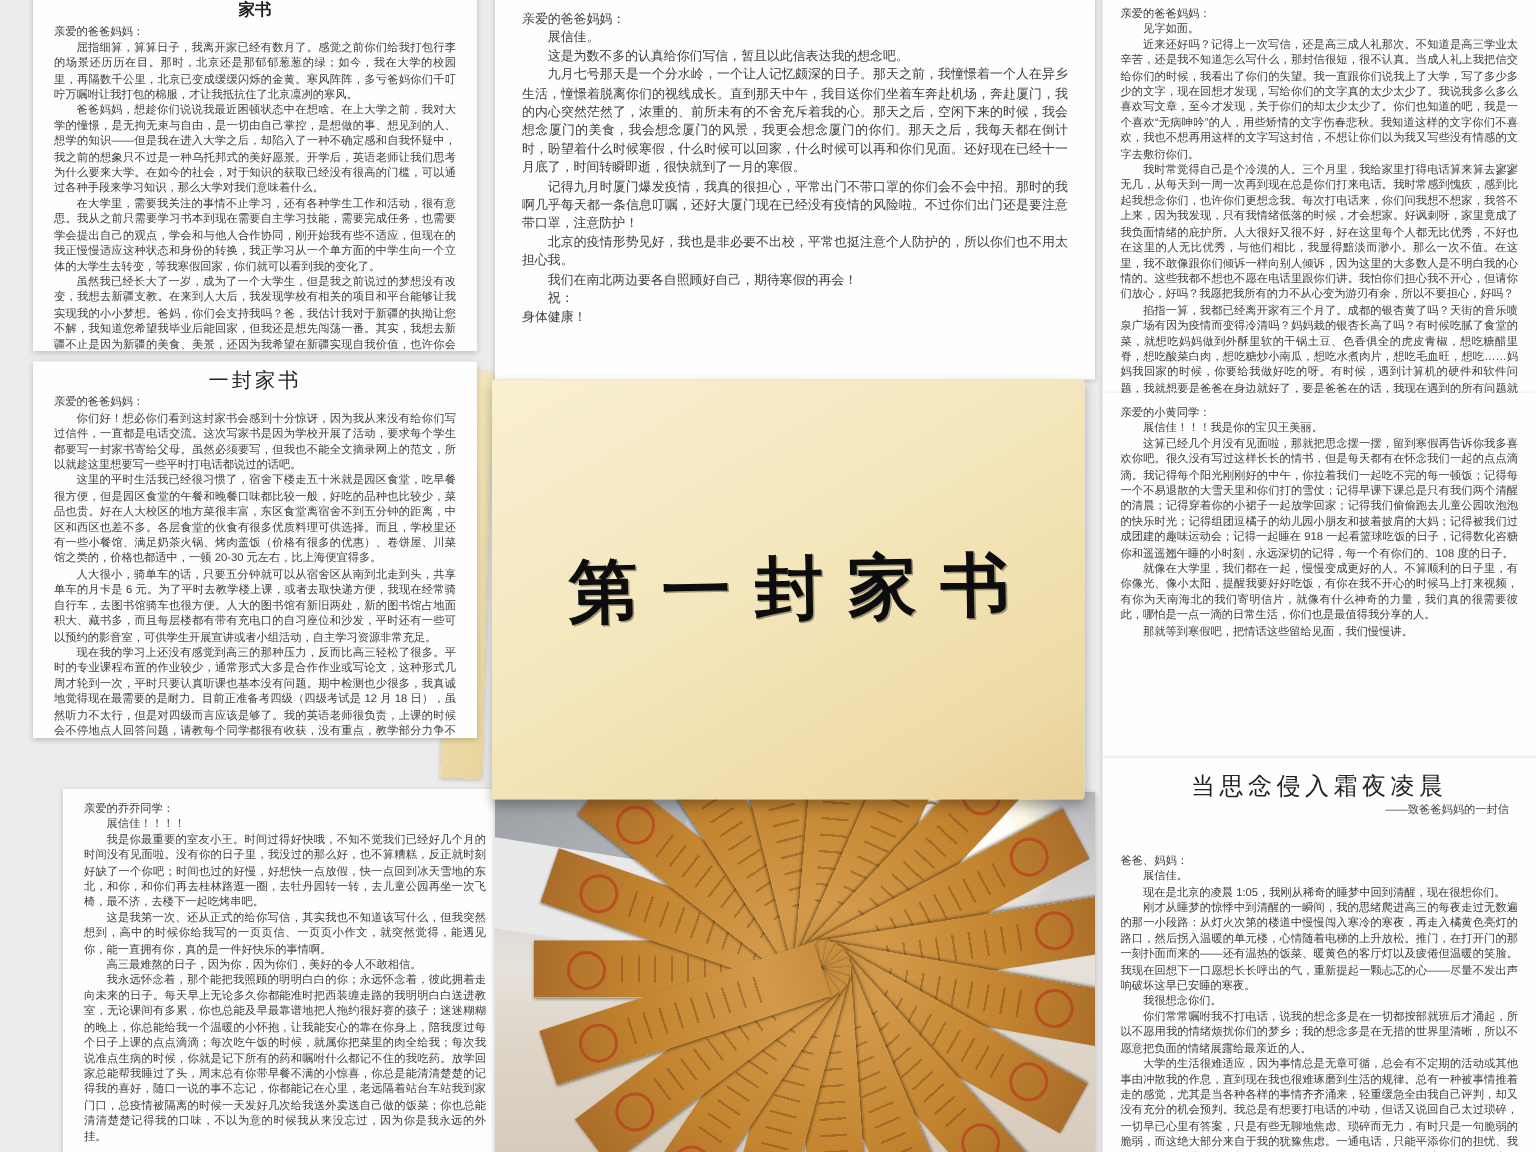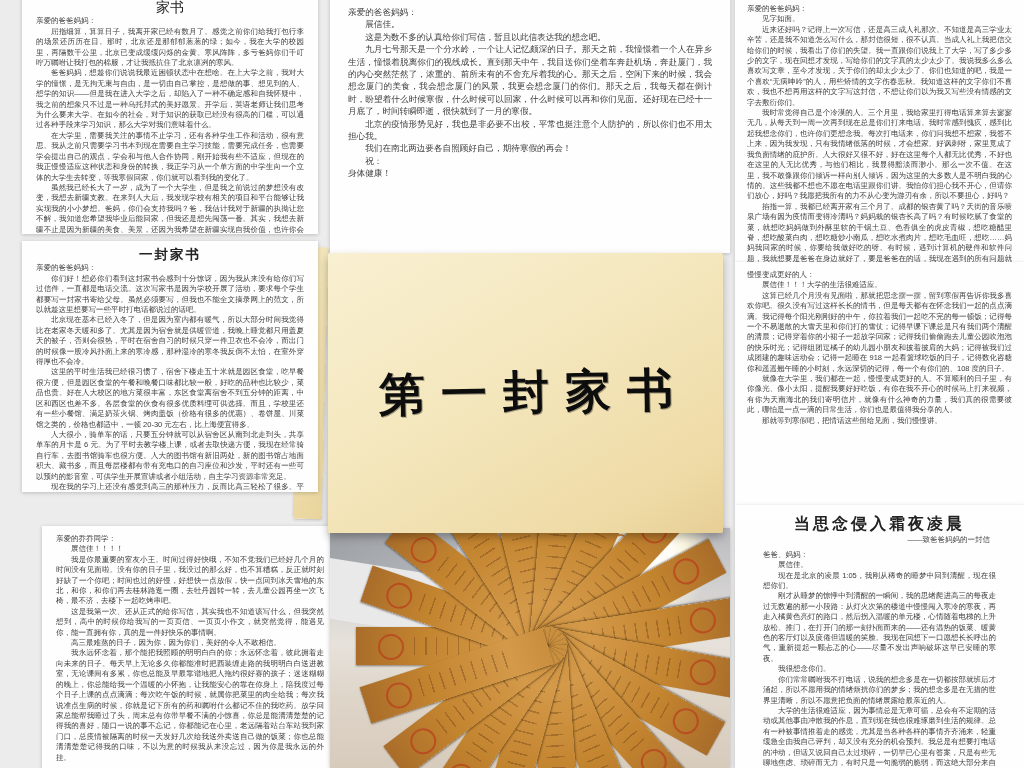--- a/index.html
+++ b/index.html
@@ -8,26 +8,26 @@
     background:#ececec;
     font-family:"Liberation Sans",sans-serif;
   }
   .tile{
     position:absolute;background:#fefefe;box-sizing:border-box;
     box-shadow:0 1px 4px rgba(0,0,0,.20);overflow:hidden;z-index:2;
     color:#3c3c3c;
   }
   .tile.small{font-size:7.5px;line-height:10.4px;padding:8px 14px;}
   .tile.mid{font-size:8.6px;line-height:12.4px;padding:10px 18px;}
-  .doc-title{ text-align:center;font-weight:bold;color:#222;
+  .doc-title{ text-align:center;font-weight:normal;color:#222;
     font-family:"DejaVu Serif",serif;margin:0 0 4px 0;}
-  .doc-title.tiny{font-size:14px;font-weight:normal;}
+  .doc-title.tiny{font-size:11px;font-weight:bold;}
   .doc-title.medium{font-size:13.5px;letter-spacing:2px;}
   .doc-title.large{font-size:16px;letter-spacing:3px;margin-top:6px;}
-  .doc-subtitle{text-align:right;font-size:7.5px;color:#444;margin:6px 6px 4px 0;}
+  .doc-subtitle{text-align:right;font-size:7.5px;color:#444;margin:6px 6px 23px 0;}
   .greeting{margin:0;text-indent:0;}
   .para{margin:0;text-indent:2em;text-align:justify;}
   .closing{margin:0;text-indent:0;}
 
   
   #banner{
     position:absolute;left:328px;top:253px;width:395px;height:280px;z-index:4;
     background:linear-gradient(150deg,#f9f0d2 0%,#f4e7bd 45%,#eedaa5 85%,#e7cf96 100%);
     box-shadow:0 4px 8px rgba(0,0,0,.28);border-radius:2px;
     display:flex;align-items:center;justify-content:center;
@@ -93,21 +93,20 @@
     </div>
 </div>
 
 <div class="env-peek" id="env-peek-1"></div>
 
 <div class="tile small" id="tile-l2" style="left:22px;top:241px;width:296px;height:251px;">
   <p class="doc-title medium">一封家书</p>
   <p class="greeting">亲爱的爸爸妈妈：</p>
   <div>
       <p class="para">你们好！想必你们看到这封家书会感到十分惊讶，因为我从来没有给你们写过信件，一直都是电话交流。这次写家书是因为学校开展了活动，要求每个学生都要写一封家书寄给父母。虽然必须要写，但我也不能全文摘录网上的范文，所以就趁这里想要写一些平时打电话都说过的话吧。</p>
-      <p class="para">北京现在基本已经入冬了，但是因为室内都有暖气，所以大部分时间我觉得比在老家冬天暖和多了。尤其是因为宿舍就是供暖管道，我晚上睡觉都只用盖夏天的被子，否则会很热，平时在宿舍自习的时候只穿一件卫衣也不会冷，而出门的时候像一股冷风扑面上来的寒冷感，那种湿冷的寒冬我反倒不太怕，在室外穿得厚也不会冷。</p>
       <p class="para">这里的平时生活我已经很习惯了，宿舍下楼走五十米就是园区食堂，吃早餐很方便，但是园区食堂的午餐和晚餐口味都比较一般，好吃的品种也比较少，菜品也贵。好在人大校区的地方菜很丰富，东区食堂离宿舍不到五分钟的距离，中区和西区也差不多。各层食堂的伙食有很多优质料理可供选择。而且，学校里还有一些小餐馆、满足奶茶火锅、烤肉盖饭（价格有很多的优惠）、卷饼屋、川菜馆之类的，价格也都适中，一顿 20-30 元左右，比上海便宜得多。</p>
       <p class="para">人大很小，骑单车的话，只要五分钟就可以从宿舍区从南到北走到头，共享单车的月卡是 6 元。为了平时去教学楼上课，或者去取快递方便，我现在经常骑自行车，去图书馆骑车也很方便。人大的图书馆有新旧两处，新的图书馆占地面积大、藏书多，而且每层楼都有带有充电口的自习座位和沙发，平时还有一些可以预约的影音室，可供学生开展宣讲或者小组活动，自主学习资源非常充足。</p>
       <p class="para">现在我的学习上还没有感觉到高三的那种压力，反而比高三轻松了很多。平时的专业课程布置的作业较少，通常形式大多是合作作业或写论文，这种形式几周才轮到一次，平时只要认真听课也基本没有问题。期中检测也少很多，我真诚地觉得现在最需要的是耐力。目前正准备考四级（四级考试是 12 月 18 日），虽然听力不太行，但是对四级而言应该是够了。我的英语老师很负责，上课的时候会不停地点人回答问题，请教每个同学都很有收获，没有重点，教学部分力争不落后。我是题型积累型，需要对每一种题型和考点都比较熟悉，我目前也在努力。</p>
     </div>
 </div>
 
 <div class="env-peek" id="env-peek-2"></div>
 
 <div class="tile small" id="tile-l3" style="left:22px;top:526px;width:296px;height:271px;margin-left:20px;">
   <p class="greeting">亲爱的乔乔同学：</p>
@@ -119,20 +118,21 @@
       <p class="para">我永远怀念着，那个能把我照顾的明明白白的你；永远怀念着，彼此拥着走向未来的日子。每天早上无论多久你都能准时把西装缠走路的我明明白白送进教室，无论课间有多累，你也总能及早最靠谱地把人拖约很好赛的孩子；迷迷糊糊的晚上，你总能给我一个温暖的小怀抱，让我能安心的靠在你身上，陪我度过每个日子上课的点点滴滴；每次吃午饭的时候，就属你把菜里的肉全给我；每次我说准点生病的时候，你就是记下所有的药和嘱咐什么都记不住的我吃药。放学回家总能帮我睡过了头，周末总有你带早餐不满的小惊喜，你总是能清清楚楚的记得我的喜好，随口一说的事不忘记，你都能记在心里，老远隔着站台车站我到家门口，总疫情被隔离的时候一天发好几次给我送外卖送自己做的饭菜；你也总能清清楚楚记得我的口味，不以为意的时候我从来没忘过，因为你是我永远的外挂。</p>
     </div>
 </div>
 
 <div class="tile mid" id="tile-m1" style="left:330px;top:-4px;width:400px;height:257px;">
   <p class="greeting">亲爱的爸爸妈妈：</p>
   <div>
       <p class="para">展信佳。</p>
       <p class="para">这是为数不多的认真给你们写信，暂且以此信表达我的想念吧。</p>
       <p class="para">九月七号那天是一个分水岭，一个让人记忆颇深的日子。那天之前，我憧憬着一个人在异乡生活，憧憬着脱离你们的视线成长。直到那天中午，我目送你们坐着车奔赴机场，奔赴厦门，我的内心突然茫然了，浓重的、前所未有的不舍充斥着我的心。那天之后，空闲下来的时候，我会想念厦门的美食，我会想念厦门的风景，我更会想念厦门的你们。那天之后，我每天都在倒计时，盼望着什么时候寒假，什么时候可以回家，什么时候可以再和你们见面。还好现在已经十一月底了，时间转瞬即逝，很快就到了一月的寒假。</p>
+      <p class="para">记得九月时厦门爆发疫情，我真的很担心，平常出门不带口罩的你们会不会中招。那时的我啊几乎每天都一条信息叮嘱，还好大厦门现在已经没有疫情的风险啦。不过你们出门还是要注意带口罩，注意防护！</p>
       <p class="para">北京的疫情形势见好，我也是非必要不出校，平常也挺注意个人防护的，所以你们也不用太担心我。</p>
       <p class="para">我们在南北两边要各自照顾好自己，期待寒假的再会！</p>
       <p class="para">祝：</p>
     </div>
   <p class="closing">身体健康！</p>
 </div>
 
 <div id="banner">
   <span class="banner-text">第一封家书</span>
 </div>
@@ -174,30 +174,30 @@
   <p class="greeting">亲爱的爸爸妈妈：</p>
   <div>
       <p class="para">见字如面。</p>
       <p class="para">近来还好吗？记得上一次写信，还是高三成人礼那次。不知道是高三学业太辛苦，还是我不知道怎么写什么，那封信很短，很不认真。当成人礼上我把信交给你们的时候，我看出了你们的失望。我一直跟你们说我上了大学，写了多少多少的文字，现在回想才发现，写给你们的文字真的太少太少了。我说我多么多么喜欢写文章，至今才发现，关于你们的却太少太少了。你们也知道的吧，我是一个喜欢“无病呻吟”的人，用些矫情的文字伤春悲秋。我知道这样的文字你们不喜欢，我也不想再用这样的文字写这封信，不想让你们以为我又写些没有情感的文字去敷衍你们。</p>
       <p class="para">我时常觉得自己是个冷漠的人。三个月里，我给家里打得电话算来算去寥寥无几，从每天到一周一次再到现在总是你们打来电话。我时常感到愧疚，感到比起我想念你们，也许你们更想念我。每次打电话来，你们问我想不想家，我答不上来，因为我发现，只有我情绪低落的时候，才会想家。好讽刺呀，家里竟成了我负面情绪的庇护所。人大很好又很不好，好在这里每个人都无比优秀，不好也在这里的人无比优秀，与他们相比，我显得黯淡而渺小。那么一次不值。在这里，我不敢像跟你们倾诉一样向别人倾诉，因为这里的大多数人是不明白我的心情的。这些我都不想也不愿在电话里跟你们讲。我怕你们担心我不开心，但请你们放心，好吗？我愿把我所有的力不从心变为游刃有余，所以不要担心，好吗？</p>
       <p class="para">掐指一算，我都已经离开家有三个月了。成都的银杏黄了吗？天街的音乐喷泉广场有因为疫情而变得冷清吗？妈妈栽的银杏长高了吗？有时候吃腻了食堂的菜，就想吃妈妈做到外酥里软的干锅土豆、色香俱全的虎皮青椒，想吃糖醋里脊，想吃酸菜白肉，想吃糖炒小南瓜，想吃水煮肉片，想吃毛血旺，想吃……妈妈我回家的时候，你要给我做好吃的呀。有时候，遇到计算机的硬件和软件问题，我就想要是爸爸在身边就好了，要是爸爸在的话，我现在遇到的所有问题就迎刃而解了。</p>
     </div>
 </div>
 
 <div class="tile small" id="tile-r2" style="left:735px;top:262px;width:289px;height:243px;padding:8px 12px;">
-  <p class="greeting">慢慢变成更好的人：</p>
-  <div>
-      <p class="para">展信佳！！！大学的生活很难适应。</p>
+  <p class="greeting">亲爱的小黄同学：</p>
+  <div>
+      <p class="para">展信佳！！！我是你的宝贝王美丽。</p>
       <p class="para">这算已经几个月没有见面啦，那就把思念摆一摆，留到寒假再告诉你我多喜欢你吧。很久没有写过这样长长的情书，但是每天都有在怀念我们一起的点点滴滴。我记得每个阳光刚刚好的中午，你拉着我们一起吃不完的每一顿饭；记得每一个不易退散的大雪天里和你们打的雪仗；记得早课下课总是只有我们两个清醒的清晨；记得穿着你的小裙子一起放学回家；记得我们偷偷跑去儿童公园吹泡泡的快乐时光；记得组团逗橘子的幼儿园小朋友和披着披肩的大妈；记得被我们过成团建的趣味运动会；记得一起睡在 918 一起看篮球吃饭的日子，记得数化咨糖你和遥遥翘午睡的小时刻，永远深切的记得，每一个有你们的、108 度的日子。</p>
       <p class="para">就像在大学里，我们都在一起，慢慢变成更好的人。不算顺利的日子里，有你像光、像小太阳，提醒我要好好吃饭，有你在我不开心的时候马上打来视频，有你为天南海北的我们寄明信片，就像有什么神奇的力量，我们真的很需要彼此，哪怕是一点一滴的日常生活，你们也是最值得我分享的人。</p>
       <p class="para">那就等到寒假吧，把情话这些留给见面，我们慢慢讲。</p>
     </div>
 </div>
 
-<div class="tile small" id="tile-r3" style="left:735px;top:505px;width:289px;height:263px;padding:8px 28px;">
+<div class="tile small" id="tile-r3" style="left:735px;top:505px;width:289px;height:263px;padding:8px 12px;">
   <p class="doc-title large">当思念侵入霜夜凌晨</p>
   <p class="doc-subtitle">——致爸爸妈妈的一封信</p>
   <p class="greeting">爸爸、妈妈：</p>
   <div>
       <p class="para">展信佳。</p>
       <p class="para">现在是北京的凌晨 1:05，我刚从稀奇的睡梦中回到清醒，现在很想你们。</p>
       <p class="para">刚才从睡梦的惊悸中到清醒的一瞬间，我的思绪爬进高三的每夜走过无数遍的那一小段路：从灯火次第的楼道中慢慢闯入寒冷的寒夜，再走入橘黄色亮灯的路口，然后拐入温暖的单元楼，心情随着电梯的上升放松。推门，在打开门的那一刻扑面而来的——还有温热的饭菜、暖黄色的客厅灯以及疲倦但温暖的笑脸。我现在回想下一口愿想长长呼出的气，重新提起一颗忐忑的心——尽量不发出声响破坏这早已安睡的寒夜。</p>
       <p class="para">我很想念你们。</p>
       <p class="para">你们常常嘱咐我不打电话，说我的想念多是在一切都按部就班后才涌起，所以不愿用我的情绪烦扰你们的梦乡；我的想念多是在无措的世界里清晰，所以不愿意把负面的情绪展露给最亲近的人。</p>
       <p class="para">大学的生活很难适应，因为事情总是无章可循，总会有不定期的活动或其他事由冲散我的作息，直到现在我也很难琢磨到生活的规律。总有一种被事情推着走的感觉，尤其是当各种各样的事情齐齐涌来，轻重缓急全由我自己评判，却又没有充分的机会预判。我总是有想要打电话的冲动，但话又说回自己太过琐碎，一切早已心里有答案，只是有些无聊地焦虑、琐碎而无力，有时只是一句脆弱的脆弱，而这绝大部分来自于我的犹豫焦虑。一通电话，只能平添你们的担忧、我的烦恼，反而让彼此更加挂念。思及以上，拨号盘里的号码便被一个一个删去，直至我重新把思绪理所安定。</p>

